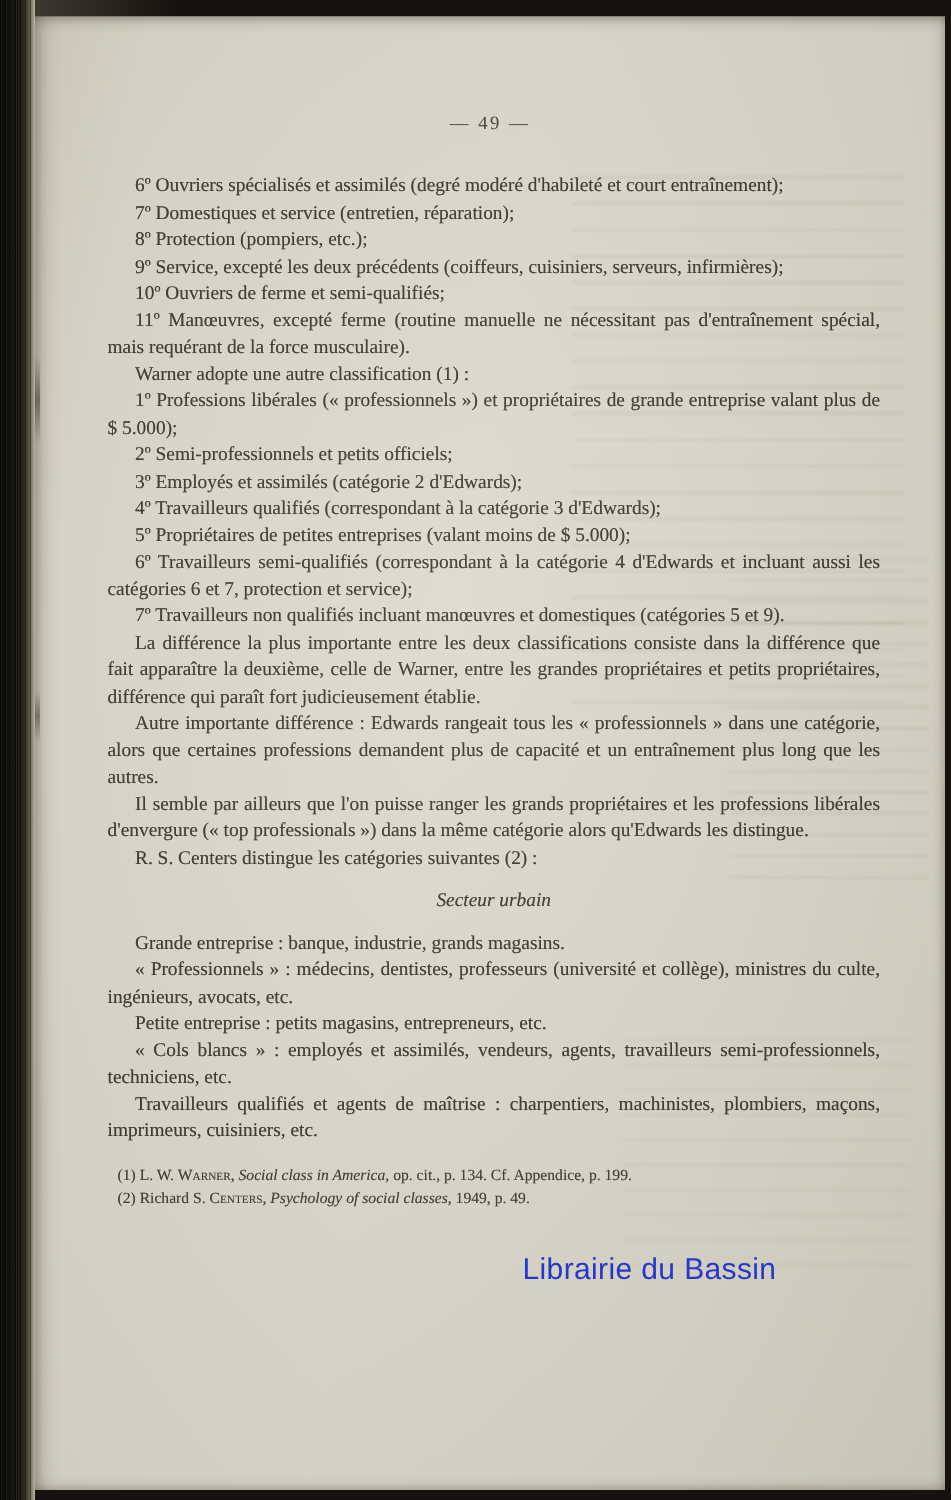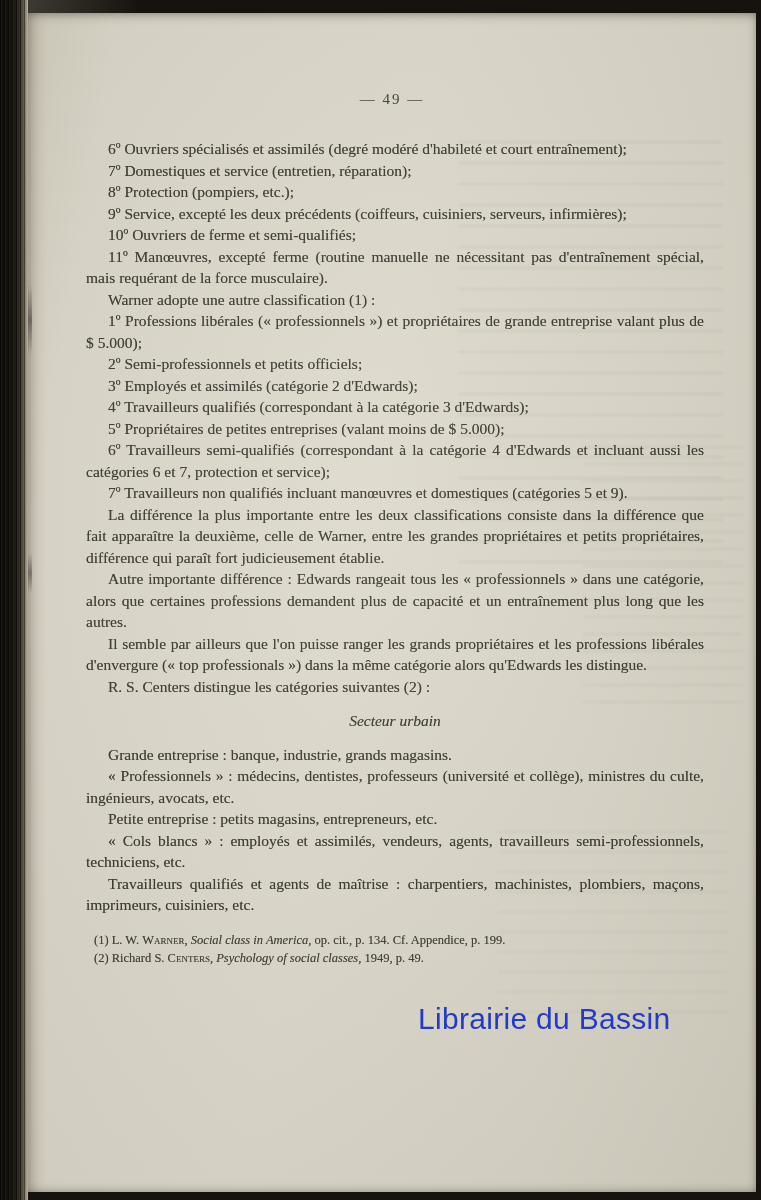--- a/index.html
+++ b/index.html
@@ -56,21 +56,21 @@
     text-shadow:0 0 0.4px rgba(53,51,43,0.55);
   }
   p.line { margin:0; text-indent:22px; text-align:justify; }
   .mt { margin-top:8px; }
   .urban { margin-top:2px; }
   .secteur { margin:13px 0 12px 0; text-align:center; font-style:italic; font-size:15.5px; color:#35332b; }
 
   .watermark {
     position:absolute; left:390px; top:989px; z-index:3;
     font-family:"Liberation Sans","DejaVu Sans",sans-serif;
-    font-size:30px; color:#2438cc; letter-spacing:0.3px; white-space:nowrap;
+    font-size:24px; color:#2438cc; letter-spacing:0.3px; white-space:nowrap;
   }
   .footnotes {
     margin:15px 52px 0 58px; font-size:12.5px; line-height:18px; color:#3a382f;
     text-shadow:0 0 0.3px rgba(53,51,43,0.5);
   }
   .fn { margin:0; text-indent:8px; text-align:left; }
   .sc { font-variant:small-caps; }
   .it { font-style:italic; }
 </style>
 </head>

